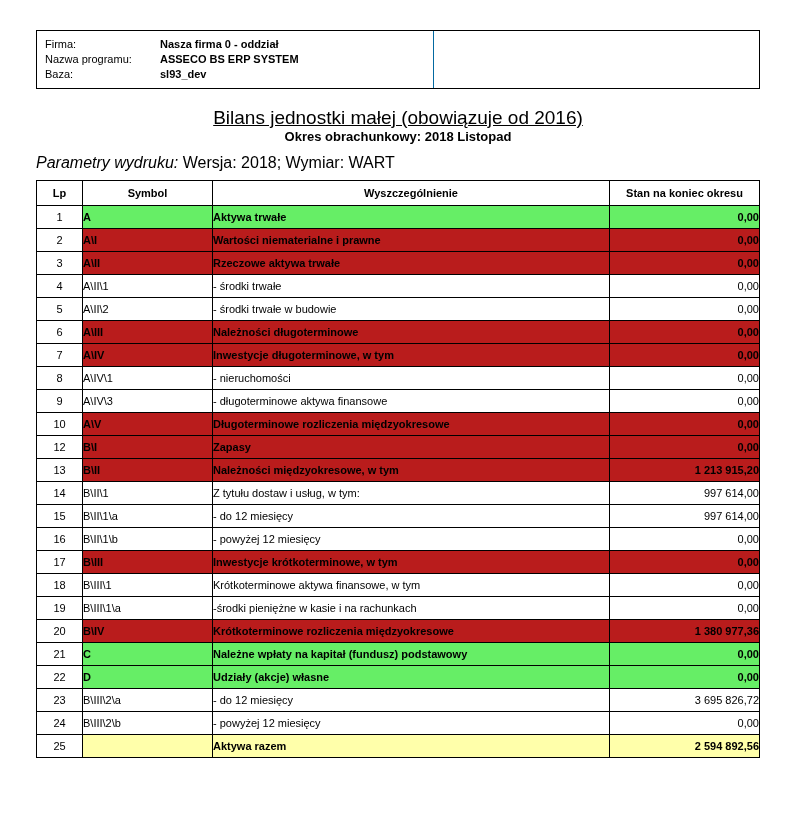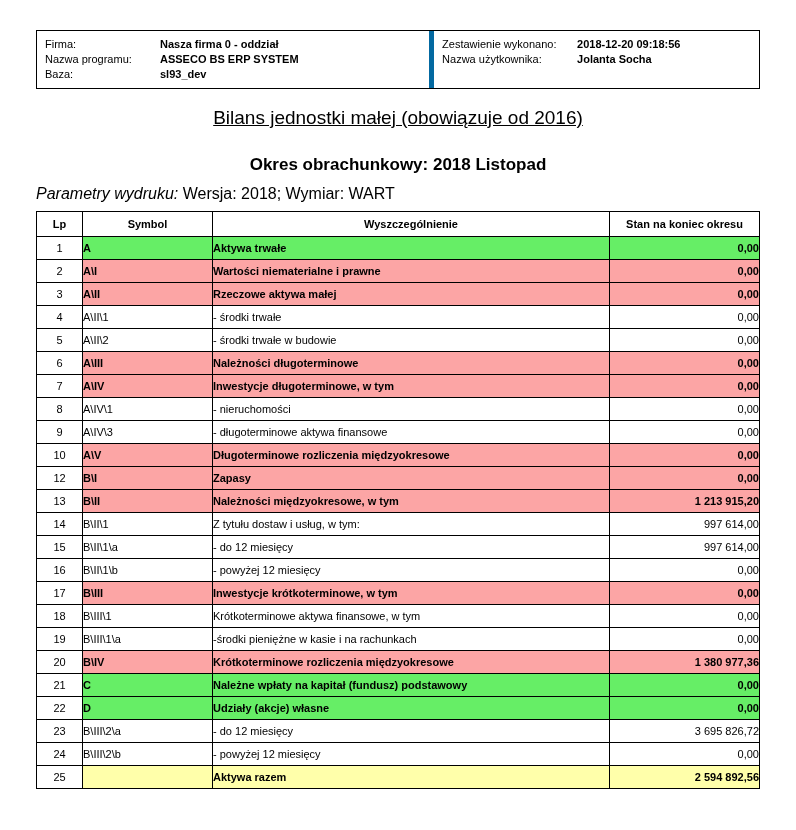--- a/index.html
+++ b/index.html
@@ -29,21 +29,21 @@
     width: 100%;
     box-sizing: border-box;
     font-size: 11px;
   }
   .header-left, .header-right {
     padding: 6px 8px 6px 8px;
     box-sizing: border-box;
   }
   .header-left {
     width: 55%;
-    border-right: 5px solid #0369a1;
+    border-right: 1px solid #0369a1;
   }
   .header-right {
     width: 45%;
   }
   .hrow {
     display: flex;
     line-height: 15px;
   }
   .hlabel {
     width: 115px;
@@ -61,23 +61,22 @@
   .doc-title {
     text-align: center;
     font-size: 19px;
     font-weight: normal;
     text-decoration: underline;
     margin-top: 18px;
     letter-spacing: 0px;
   }
   .doc-subtitle {
     text-align: center;
-    font-size: 17px;
-    font-weight: bold;
-    margin-top: 26px;
+    font-size: 13px;
+    font-weight: bold;
   }
   .params {
     margin-top: 10px;
     font-size: 16px;
     font-style: italic;
   }
   .params .params-val {
     font-style: normal;
   }
 
@@ -127,21 +126,21 @@
   
   tr.lvl-green td.sym,
   tr.lvl-green td.desc,
   tr.lvl-green td.amt {
     background: #66ee66;
     font-weight: bold;
   }
   tr.lvl-gray td.sym,
   tr.lvl-gray td.desc,
   tr.lvl-gray td.amt {
-    background: #fca5a5;
+    background: #b91c1c;
     font-weight: bold;
   }
   tr.lvl-yellow td.sym,
   tr.lvl-yellow td.desc,
   tr.lvl-yellow td.amt {
     background: #ffffaa;
     font-weight: bold;
   }
   tr.lvl-plain td.sym,
   tr.lvl-plain td.desc,
@@ -161,30 +160,20 @@
         <span class="hlabel">Firma:</span>
         <span class="hvalue">Nasza firma 0 - oddział</span>
       </div>
       <div class="hrow">
         <span class="hlabel">Nazwa programu:</span>
         <span class="hvalue">ASSECO BS ERP SYSTEM</span>
       </div>
       <div class="hrow">
         <span class="hlabel">Baza:</span>
         <span class="hvalue">sl93_dev</span>
-      </div>
-    </div>
-    <div class="header-right">
-      <div class="hrow">
-        <span class="hlabel">Zestawienie wykonano:</span>
-        <span class="hvalue">2018-12-20  09:18:56</span>
-      </div>
-      <div class="hrow">
-        <span class="hlabel">Nazwa użytkownika:</span>
-        <span class="hvalue">Jolanta Socha</span>
       </div>
     </div>
   </div>
 
   <div class="doc-title">Bilans jednostki małej (obowiązuje od 2016)</div>
   <div class="doc-subtitle">Okres obrachunkowy: 2018 Listopad</div>
 
   <div class="params">
     <span>Parametry wydruku:</span>
     <span class="params-val">Wersja: 2018; Wymiar: WART</span>
@@ -214,21 +203,21 @@
         </tr>
         <tr class="lvl-gray">
           <td class="lp">2</td>
           <td class="sym">A\I</td>
           <td class="desc">Wartości niematerialne i prawne</td>
           <td class="amt">0,00</td>
         </tr>
         <tr class="lvl-gray">
           <td class="lp">3</td>
           <td class="sym">A\II</td>
-          <td class="desc">Rzeczowe aktywa małej</td>
+          <td class="desc">Rzeczowe aktywa trwałe</td>
           <td class="amt">0,00</td>
         </tr>
         <tr class="lvl-plain">
           <td class="lp">4</td>
           <td class="sym">A\II\1</td>
           <td class="desc">- środki trwałe</td>
           <td class="amt">0,00</td>
         </tr>
         <tr class="lvl-plain">
           <td class="lp">5</td>

